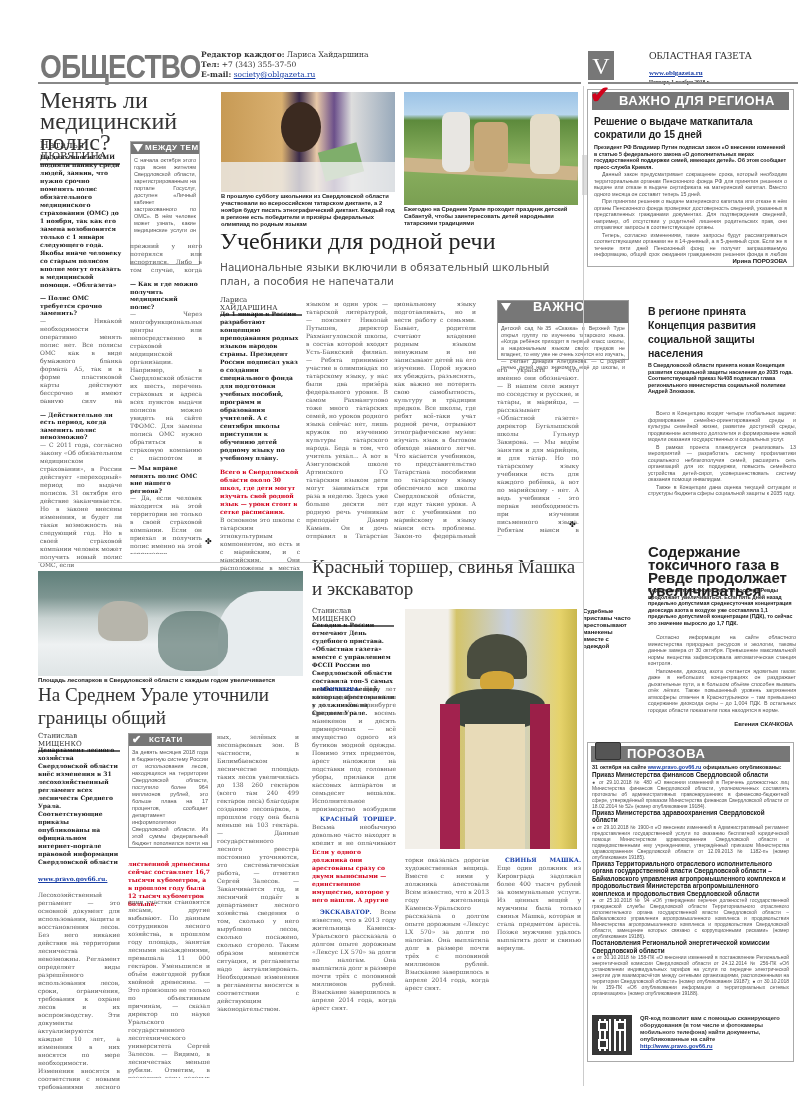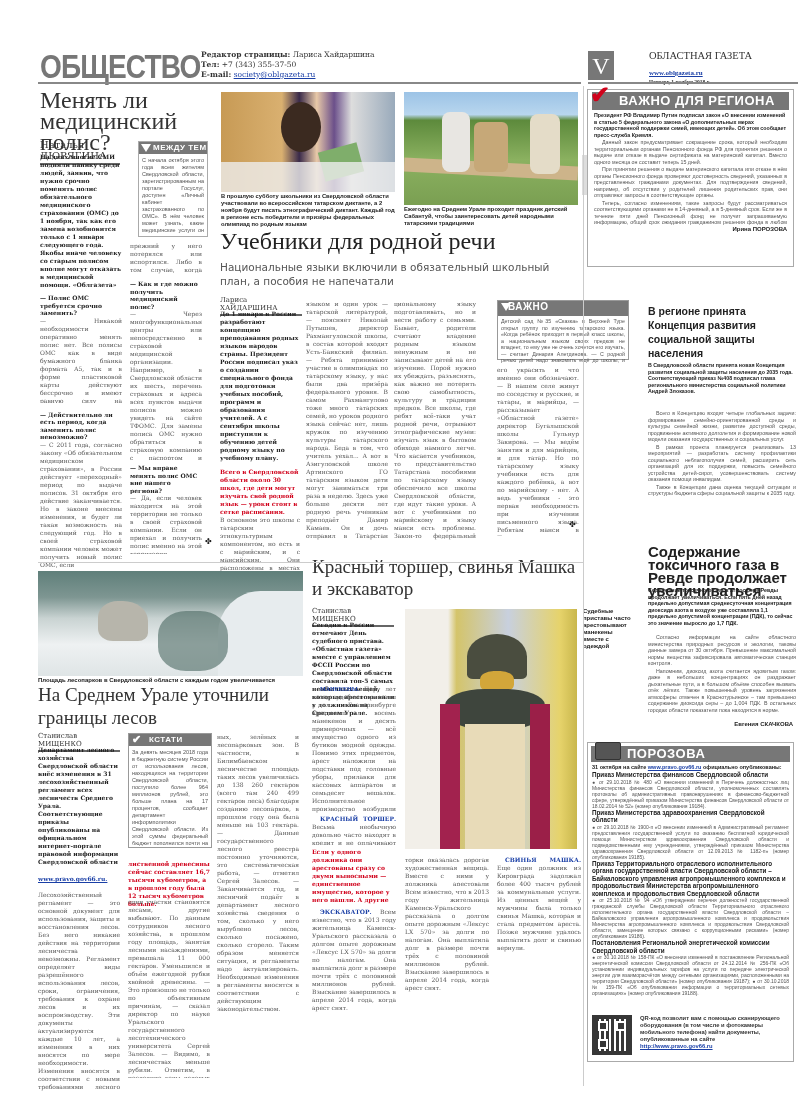--- a/index.html
+++ b/index.html
@@ -18,37 +18,37 @@
 .bar{background:#777;color:#fff;font-family:"Liberation Sans",sans-serif;font-weight:bold;letter-spacing:.5px}
 .sidehead{font-family:"Liberation Sans",sans-serif;font-weight:bold;color:#222}
 .red{color:#d0021b}
 a{color:#1a3fa6}
 </style>
 </head>
 <body>
 
 <div class="abs serif" style="left:40px;top:48px;font-family:'Liberation Sans',sans-serif;font-weight:bold;font-size:33px;color:#777;letter-spacing:-1px;transform:scaleX(.85);transform-origin:left">ОБЩЕСТВО</div>
 <div class="abs" style="left:201px;top:50px;font-size:7.5px;line-height:10px;color:#333">
-  <div><b>Редактор страницы:</b> <span>Лариса Хайдаршина</span></div>
+  <div><b>Редактор каждого:</b> <span>Лариса Хайдаршина</span></div>
   <div><b>Тел:</b> <span>+7 (343) 355-37-50</span></div>
   <div><b>E-mail:</b> <a href="#">society@oblgazeta.ru</a></div>
 </div>
 <div class="abs" style="left:588px;top:51px;width:26px;height:29px;background:#777;color:#fff;font-size:24px;text-align:center;line-height:30px;font-family:'Liberation Serif',serif">V</div>
 <div class="abs serif" style="left:649px;top:50px">
   <div style="font-size:10.5px;color:#333">ОБЛАСТНАЯ ГАЗЕТА</div>
   <div><a href="#" style="font-size:7px;font-weight:bold">www.oblgazeta.ru</a></div>
   <div style="font-size:5.5px;font-weight:bold;color:#333">Четверг, 1 ноября 2018 г.</div>
 </div>
 <div class="rule" style="left:38px;top:82px;width:543px;height:2px;background:#888"></div>
 <div class="rule" style="left:588px;top:82px;width:210px;height:2px;background:#888"></div>
 
 <div class="abs serif" style="left:40px;top:90px;width:170px;font-size:24px;line-height:21px;color:#333">Менять ли медицинский полис?</div>
 <div class="abs byline" style="left:40px;top:139px;width:80px;font-size:10px">Наталья ДЮРЯГИНА</div>
 <div class="abs lead" style="left:40px;top:153px;width:82px;height:138px;font-size:6px;line-height:8px">На днях многие СМИ подняли панику среди людей, заявив, что нужно срочно поменять полис обязательного медицинского страхования (ОМС) до 1 ноября, так как его замена возобновится только с 1 января следующего года. Якобы иначе человеку со старым полисом вполне могут отказать в медицинской помощи. «Облгазета» попросила разъяснить ситуацию директора Территориального фонда обязательного медицинского страхования (ТФОМС) Свердловской области Валерия ШЕВЯКИНА.</div>
-<div class="box" style="left:138px;top:141px;width:70px;height:96px;border-color:#aaa">
+<div class="box" style="left:130px;top:141px;width:70px;height:124px;border-color:#aaa">
   <div class="bar" style="height:12px;font-size:8px;line-height:12px;padding-left:14px;position:relative">
     <span style="position:absolute;left:2px;top:2px;width:0;height:0;border-left:5px solid transparent;border-right:5px solid transparent;border-top:8px solid #fff"></span>
     <span>МЕЖДУ ТЕМ</span>
   </div>
   <div class="txt sans" style="padding:3px;height:80px;font-size:5.5px;line-height:7px">С начала октября этого года всем жителям Свердловской области, зарегистрированным на портале Госуслуг, доступен «Личный кабинет застрахованного по ОМС». В нём человек может узнать, какие медицинские услуги он получал, и выяснить, сколько средств из системы ОМС направлялось на его лечение.</div>
 </div>
 <div class="abs" style="left:40px;top:294px;width:82px;height:256px">
   <div class="lead" style="font-size:6px;line-height:7.5px">— Полис ОМС требуется срочно заменить?</div>
   <div class="txt" style="height:86px">— Никакой необходимости оперативно менять полис нет. Все полисы ОМС как в виде бумажного бланка формата А5, так и в форме пластиковой карты действуют бессрочно и имеют равную силу на территории всей России. Кроме того, у части жителей Свердловской области на руках остались старые полисы-книжки, выданные до 2011 года, и отказы в оказании медицинской помощи по ним также недопустимы. Но такой документ мы рекомендуем заменить на новый, чтобы страховая компания получила бы корректные сведения о застрахованном.</div>
   <div class="lead" style="font-size:6px;line-height:7.5px;margin-top:8px">— Действительно ли есть период, когда заменить полис невозможно?</div>
@@ -81,34 +81,35 @@
 <div class="abs" style="left:220px;top:260px;width:340px;font-family:'DejaVu Sans',sans-serif;font-size:10.5px;line-height:14px;color:#555">Национальные языки включили в обязательный школьный план, а пособия не напечатали</div>
 <div class="abs byline" style="left:220px;top:296px;width:82px;font-size:7px">Лариса ХАЙДАРШИНА</div>
 <div class="abs" style="left:220px;top:310px;width:80px;height:230px">
   <div class="lead" style="font-size:6px;line-height:8px">До 1 января в России разработают концепцию преподавания родных языков народов страны. Президент России подписал указ о создании специального фонда для подготовки учебных пособий, программ и образования учителей. А с сентября школы приступили к обучению детей родному языку по учебному плану.</div>
   <div class="lead red" style="margin-top:6px;font-size:6px;line-height:8px">Всего в Свердловской области около 30 школ, где дети могут изучать свой родной язык — уроки стоят в сетке расписания.</div>
   <div class="txt" style="height:100px">В основном это школы с татарским этнокультурным компонентом, но есть и с марийским, и с мансийским. Они расположены в местах исторического проживания татар, марийцев и манси: в Артинском, Ачитском, Ишдельском ГО, Красноуфимском округе и Нижнесергинском районе. В маленькой школе татарской деревни Усть-Баик все дети изучают родное наречие. Уроки ведёт бывший директор уже пенсионного возраста — Рамиля Садыкова. — Один урок в неделю ученики занимаются татарским</div>
 </div>
 <div class="txt abs" style="left:306px;top:300px;width:82px;height:240px">языком и один урок — татарской литературой, — поясняет Николай Путышев, директор Рахмангуловской школы, в состав которой входит Усть-Баикский филиал. — Ребята принимают участие в олимпиадах по татарскому языку, у нас были два призёра федерального уровня. В самом Рахмангулово тоже много татарских семей, но уроков родного языка сейчас нет, лишь кружок по изучению культуры татарского народа. Беда в том, что учитель уехал... А вот в Азигуловской школе Артинского ГО татарским языком дети могут заниматься три раза в неделю. Здесь уже больше десяти лет родную речь ученикам преподаёт Дамир Камаев. Он и дочь отправил в Татарстан учиться на учителя — теперь ждёт, что она вернётся из педколледжа в родное село. — Будут ли дети в школе изучать свой родной язык, зависит от директора школы, от учителей, которые в ней работают, — убеждена Динария Алетдинова, специалист Постоянного представительства Республики Татарстан в Свердловской области, курирующая вопросы национального образования.</div>
 <div class="txt abs" style="left:394px;top:300px;width:82px;height:240px">циональному языку подготавливать, но и вести работу с семьями. Бывает, родители считают владение родным языком ненужным и не записывают детей на его изучение. Порой нужно их убеждать, разъяснять, как важно не потерять свою самобытность, культуру и традиции предков. Все школы, где ребят всё-таки учат родной речи, отрывают этнографические музеи: изучать язык в бытовом обиходе намного легче. Что касается учебников, то представительство Татарстана пособиями по татарскому языку обеспечило все школы Свердловской области, где идут такие уроки. А вот с учебниками по марийскому и языку манси есть проблемы. Закон-то федеральный принят, а учебников никто не издал. В селе Старобухарово Нижнесергинского района марийский преподают по пособиям из Республики Марий Эл. Точно так же и в Ювинской школе Красноуфимского МО распечатывают для учеников-марийцев листочки на ксероксе из чужого пособия. Для родного языка в школах есть и дети не только учителей по национальному языку.</div>
 <div class="box" style="left:497px;top:300px;width:132px;height:60px">
-  <div class="bar" style="height:15px;font-size:10px;line-height:11px;padding-left:10px;position:relative">
+  <div class="bar" style="height:22px;font-size:13px;line-height:11px;padding-left:35px;position:relative">
     <span style="position:absolute;left:3px;top:2px;width:0;height:0;border-left:5px solid transparent;border-right:5px solid transparent;border-top:8px solid #fff"></span>
     <span>ВАЖНО</span>
   </div>
   <div class="txt sans" style="padding:2px 3px;height:47px;font-size:5.3px;line-height:6.5px">Детский сад №35 «Сказка» в Верхней Туре открыл группу по изучению татарского языка. «Когда ребёнок приходит в первый класс школы, а национальным языком своих предков не владеет, то ему уже не очень хочется его изучать, — считает Динария Алетдинова. — С родной речью детей надо знакомить ещё до школы, и именно этот момент надо отметить в концепции преподавания родных языков. Я предложила бы ввести ЕГЭ по родному языку, а результаты использовать при поступлении в вузы, тогда будет мотив заниматься им качественно».</div>
 </div>
 <div class="txt abs" style="left:497px;top:366px;width:82px;height:170px">его украсить и что именно они обозначают. — В нашем селе живут по соседству и русские, и татары, и марийцы, — рассказывает «Областной газете» директор Бугалышской школы Гульнур Закирова. — Мы ведём занятия и для марийцев, и для татар. Но по татарскому языку учебники есть для каждого ребёнка, а вот по марийскому - нет. А ведь учебники - это первая необходимость при изучении письменного языка. Ребятам манси в Полуночном повезло. Уроки родного языка им преподаёт автор учебных пособий по этому языку. Однако и здесь учебные пособия выпускают небольшими тиражами.</div>
 <div class="abs" style="left:569px;top:520px;font-size:8px">✤</div>
 
 <div class="box" style="left:587px;top:89px;width:207px;height:178px;border-color:#aaa">
   <div class="bar" style="height:18px;font-size:13px;line-height:18px;padding-left:27px;margin:2px 4px;position:relative">
     <span style="position:absolute;left:-2px;top:-9px;color:#d0021b;font-size:24px;line-height:24px">✔</span>
     <span>ВАЖНО ДЛЯ РЕГИОНА</span>
   </div>
+  <div class="sidehead" style="padding:3px 6px;font-size:10px;line-height:13px">Решение о выдаче маткапитала сократили до 15 дней</div>
   <div class="lead sans" style="padding:0 6px;font-size:5.3px;line-height:6.5px">Президент РФ Владимир Путин подписал закон «О внесении изменений в статью 5 федерального закона «О дополнительных мерах государственной поддержки семей, имеющих детей». Об этом сообщает пресс-служба Кремля.</div>
   <div class="txt sans" style="padding:1px 6px;font-size:5.3px;line-height:6.5px;height:88px">
     <p>Данный закон предусматривает сокращение срока, который необходим территориальным органам Пенсионного фонда РФ для принятия решения о выдаче или отказе в выдаче сертификата на материнский капитал. Вместо одного месяца он составит теперь 15 дней.</p>
     <p>При принятии решения о выдаче материнского капитала или отказе в нём органы Пенсионного фонда проверяют достоверность сведений, указанных в представленных гражданами документах. Для подтверждения сведений, например, об отсутствии у родителей лишения родительских прав, они отправляют запросы в соответствующие органы.</p>
     <p>Теперь, согласно изменениям, такие запросы будут рассматриваться соответствующими органами не в 14-дневный, а в 5-дневный срок. Если же в течение пяти дней Пенсионный фонд не получит запрашиваемую информацию, общий срок ожидания гражданином решения фонда в любом случае не превысит одного месяца со дня приёма заявления.</p>
   </div>
   <div class="sans" style="text-align:right;padding-right:6px;font-size:6px;font-weight:bold">Ирина ПОРОЗОВА</div>
 </div>
 
 <div class="abs sidehead" style="left:648px;top:304px;width:150px;font-size:10.5px;line-height:14px">В регионе принята Концепция развития социальной защиты населения</div>
@@ -166,21 +167,21 @@
     </div>
   </div>
 </div>
 
 <div class="photo" style="left:38px;top:571px;width:265px;height:105px;background:linear-gradient(180deg,#5f7f7a 0%,#7e9692 25%,#c9d3d2 45%,#eef1f2 70%,#dfe5e6 100%)">
   <div style="position:absolute;left:60px;top:30px;width:50px;height:40px;background:#b7b5ab;border-radius:40% 50% 20% 30%"></div>
   <div style="position:absolute;left:180px;top:20px;width:85px;height:85px;background:#e7ecee;border-radius:50% 0 0 0"></div>
   <div style="position:absolute;left:120px;top:40px;width:70px;height:60px;background:#4a6761;border-radius:40%;opacity:.6"></div>
 </div>
 <div class="abs cap" style="left:38px;top:677px;width:270px;font-size:6px">Площадь лесопарков в Свердловской области с каждым годом увеличивается</div>
-<div class="abs serif" style="left:38px;top:683px;width:270px;font-size:19px;line-height:23px;color:#333">На Среднем Урале уточнили границы лесов</div>
+<div class="abs serif" style="left:38px;top:683px;width:270px;font-size:19px;line-height:23px;color:#333">На Среднем Урале уточнили границы общий</div>
 <div class="abs byline" style="left:38px;top:732px;width:82px;font-size:7px">Станислав МИЩЕНКО</div>
 <div class="abs" style="left:38px;top:746px;width:82px;height:330px">
   <div class="lead" style="font-size:6px;line-height:8px">Департамент лесного хозяйства Свердловской области внёс изменения в 31 лесохозяйственный регламент всех лесничеств Среднего Урала. Соответствующие приказы опубликованы на официальном интернет-портале правовой информации Свердловской области</div>
   <a href="#" style="font-size:6px;font-weight:bold">www.pravo.gov66.ru.</a>
   <div class="txt" style="margin-top:6px;height:200px">Лесохозяйственный регламент — это основной документ для использования, защиты и восстановления лесов. Без него никакие действия на территории лесничества невозможны. Регламент определяет виды разрешённого использования лесов, сроки, ограничения, требования к охране лесов и их воспроизводству. Эти документы актуализируются каждые 10 лет, а изменения в них вносятся по мере необходимости. Изменения вносятся в соответствии с новыми требованиями лесного законодательства, в том числе в регламенты уточнили сведения о границах лесничеств.</div>
 </div>
 <div class="box" style="left:128px;top:733px;width:84px;height:115px">
   <div class="bar" style="height:12px;font-size:8px;line-height:12px;padding-left:20px;position:relative">
     <span style="position:absolute;left:3px;top:-1px;color:#fff;font-size:11px">✔</span>
     <span>КСТАТИ</span>

